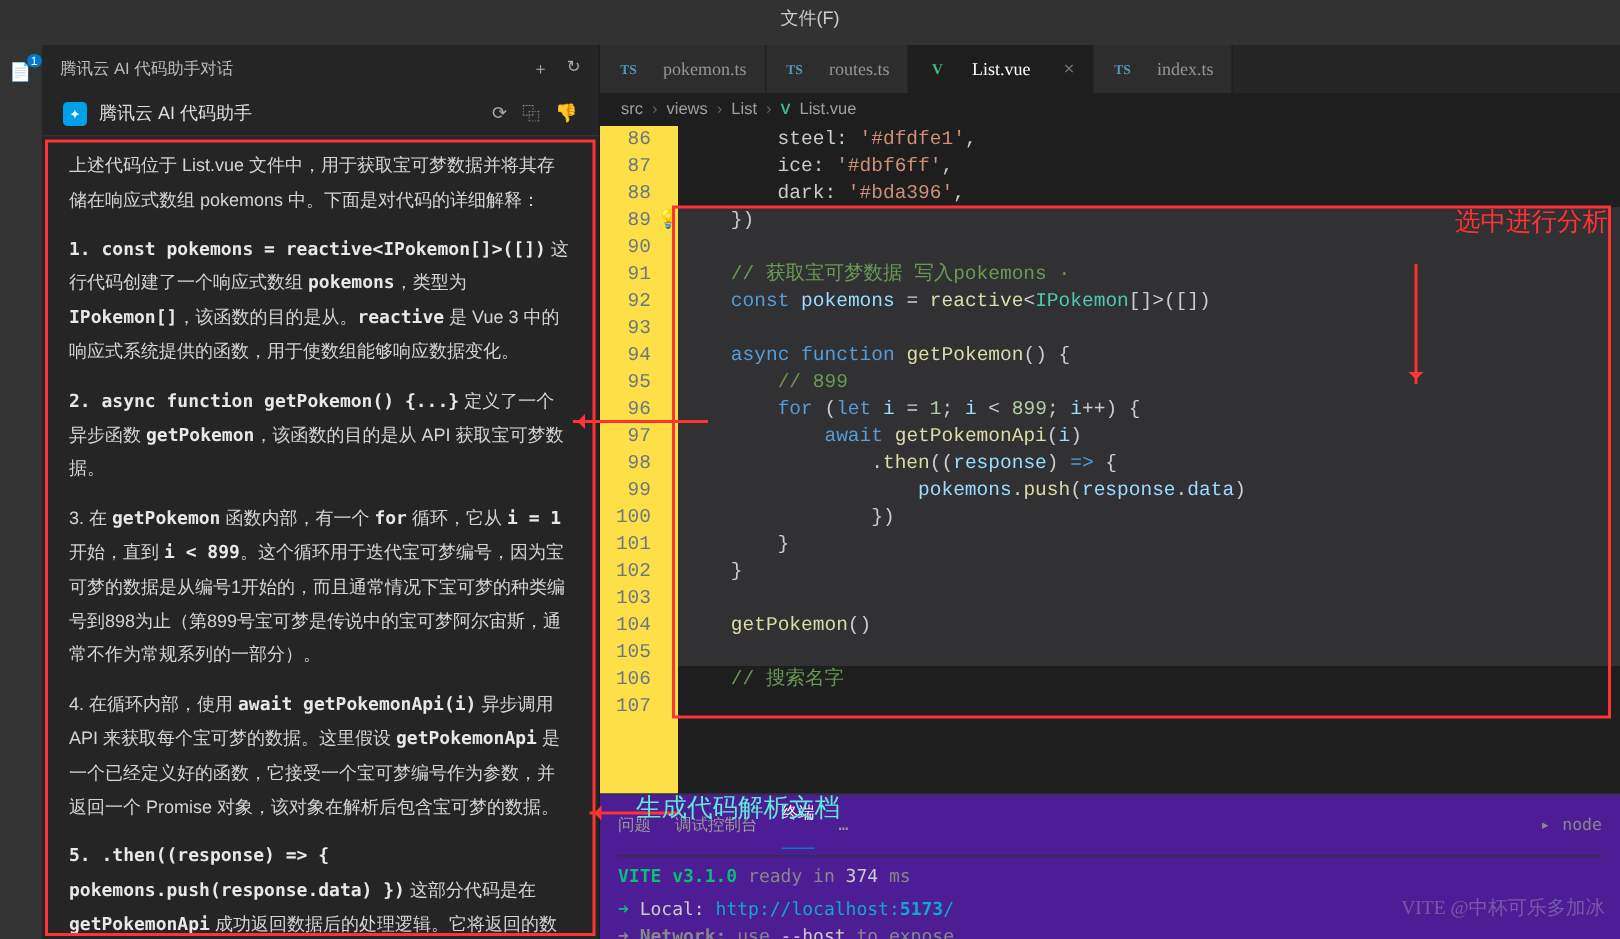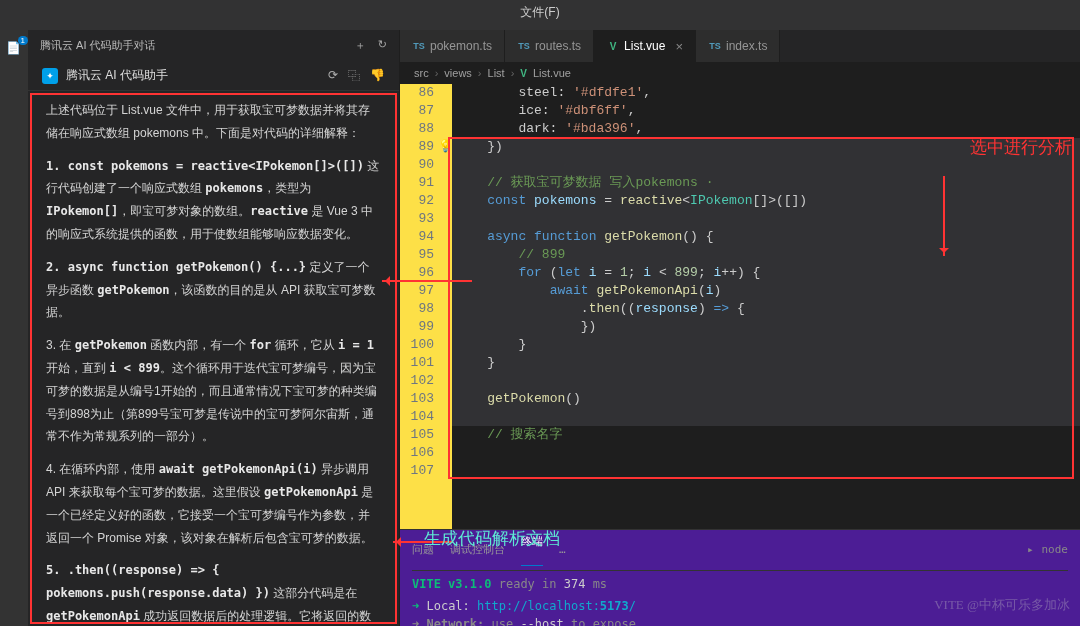--- a/index.html
+++ b/index.html
@@ -18,21 +18,21 @@
 .sidebar-header { padding: 8px 12px; display: flex; align-items: center; justify-content: space-between; font-size: 11px; color: #bbb; }
 .sidebar-header .ops { display:flex; gap:12px; color:#aaa; }
 .chat-title { padding: 6px 14px; display: flex; align-items: center; gap: 8px; font-size: 12px; color: #ddd; border-bottom:1px solid #333;}
 .chat-title .ops2 { margin-left: auto; display:flex; gap:10px; color:#aaa;}
 .chat-icon { width: 16px; height: 16px; background: #00a0e9; border-radius: 3px; display:flex; align-items:center; justify-content:center; font-size:9px; color:white; }
 .chat-body { flex: 1; padding: 4px 14px 10px; overflow: hidden; font-size: 12px; line-height: 1.9; color: #d4d4d4; border: 2px solid #ff3333; margin: 2px; }
 .chat-body p { margin-bottom: 10px; }
 .chat-body .mono { font-family: Consolas, monospace; font-weight: bold; color: #e8e8e8; }
 .editor-area { flex: 1; display: flex; flex-direction: column; background: #1e1e1e; min-width:0; }
 .tabs { height: 32px; background: #252526; display: flex; align-items: stretch; }
-.tab { padding: 0 12px; display: flex; align-items: center; gap: 4px; font-size: 12px; color: #969696; background: #2d2d2d; border-right: 1px solid #1e1e1e; cursor: pointer; }
+.tab { padding: 0 12px; display: flex; align-items: center; gap: 16px; font-size: 12px; color: #969696; background: #2d2d2d; border-right: 1px solid #1e1e1e; cursor: pointer; font-family: Liberation Serif, serif; }
 .tab.active { background: #1e1e1e; color: #fff; }
 .tab-icon { width: 14px; height: 14px; display: inline-flex; align-items: center; justify-content: center; font-size: 10px; }
 .ts-i { color:#519aba; font-weight:bold; font-size:9px; }
 .vue-i { color:#41b883; font-weight:bold; font-size:10px; }
 .tab .close { margin-left: 6px; color: #888; font-size: 13px; }
 .breadcrumbs { height: 22px; padding: 0 14px; display: flex; align-items: center; gap: 6px; font-size: 11px; color: #a0a0a0; }
 .bc-sep { color: #666; }
 .code-wrap { flex: 1; display: flex; font-family: Consolas, "Courier New", monospace; font-size: 13px; line-height: 18px; overflow: hidden; position: relative; }
 .gutter { width: 52px; text-align: right; padding-right: 18px; color: #6e7681; user-select: none; background:#fde047; }
 .gutter .ln { height: 18px; }
@@ -106,21 +106,21 @@
       <span class="chat-icon">✦</span>
       <span>腾讯云 AI 代码助手</span>
       <div class="ops2">
         <span>⟳</span>
         <span>⿻</span>
         <span>👎</span>
       </div>
     </div>
     <div class="chat-body">
       <p><span>上述代码位于 List.vue 文件中，用于获取宝可梦数据并将其存储在响应式数组 pokemons 中。下面是对代码的详细解释：</span></p>
-      <p><span class="mono">1. const pokemons = reactive&lt;IPokemon[]&gt;([])</span><span> 这行代码创建了一个响应式数组 </span><span class="mono">pokemons</span><span>，类型为 </span><span class="mono">IPokemon[]</span><span>，即宝可梦对象的数组。</span><span class="mono">reactive</span><span> 是 Vue 3 中的响应式系统提供的函数，用于使数组能够响应数据变化。</span></p>
+      <p><span class="mono">1. const pokemons = reactive&lt;IPokemon[]&gt;([])</span><span> 这行代码创建了一个响应式数组 </span><span class="mono">pokemons</span><span>，类型为 </span><span class="mono">IPokemon[]</span><span>，该函数的目的是从。</span><span class="mono">reactive</span><span> 是 Vue 3 中的响应式系统提供的函数，用于使数组能够响应数据变化。</span></p>
       <p><span class="mono">2. async function getPokemon() {...}</span><span> 定义了一个异步函数 </span><span class="mono">getPokemon</span><span>，该函数的目的是从 API 获取宝可梦数据。</span></p>
       <p><span>3. 在 </span><span class="mono">getPokemon</span><span> 函数内部，有一个 </span><span class="mono">for</span><span> 循环，它从 </span><span class="mono">i = 1</span><span> 开始，直到 </span><span class="mono">i &lt; 899</span><span>。这个循环用于迭代宝可梦编号，因为宝可梦的数据是从编号1开始的，而且通常情况下宝可梦的种类编号到898为止（第899号宝可梦是传说中的宝可梦阿尔宙斯，通常不作为常规系列的一部分）。</span></p>
       <p><span>4. 在循环内部，使用 </span><span class="mono">await getPokemonApi(i)</span><span> 异步调用 API 来获取每个宝可梦的数据。这里假设 </span><span class="mono">getPokemonApi</span><span> 是一个已经定义好的函数，它接受一个宝可梦编号作为参数，并返回一个 Promise 对象，该对象在解析后包含宝可梦的数据。</span></p>
       <p><span class="mono">5. .then((response) =&gt; { pokemons.push(response.data) })</span><span> 这部分代码是在 </span><span class="mono">getPokemonApi</span><span> 成功返回数据后的处理逻辑。它将返回的数据（即 </span></p>
 
     </div>
   </div>
 
   <div class="editor-area">
     <div class="tabs" id="tabs-container">
@@ -184,20 +184,21 @@
           <div class="cl hl-sel"><span class="bulb">💡</span>    })</div>
           <div class="cl hl-sel"> </div>
           <div class="cl hl-sel">    <span class="c-comment">// 获取宝可梦数据 写入pokemons ·</span></div>
           <div class="cl hl-sel">    <span class="c-keyword">const</span> <span class="c-var">pokemons</span> = <span class="c-func">reactive</span>&lt;<span class="c-type">IPokemon</span>[]&gt;([])</div>
           <div class="cl hl-sel"> </div>
           <div class="cl hl-sel">    <span class="c-keyword">async</span> <span class="c-keyword">function</span> <span class="c-func">getPokemon</span>() {</div>
           <div class="cl hl-sel">        <span class="c-comment">// 899</span></div>
           <div class="cl hl-sel">        <span class="c-keyword">for</span> (<span class="c-keyword">let</span> <span class="c-var">i</span> = <span class="c-num">1</span>; <span class="c-var">i</span> &lt; <span class="c-num">899</span>; <span class="c-var">i</span>++) {</div>
           <div class="cl hl-sel">            <span class="c-keyword">await</span> <span class="c-func">getPokemonApi</span>(<span class="c-var">i</span>)</div>
           <div class="cl hl-sel">                .<span class="c-func">then</span>((<span class="c-var">response</span>) <span class="c-keyword">=&gt;</span> {</div>
+          <div class="cl hl-sel">                    <span class="c-var">pokemons</span>.<span class="c-func">push</span>(<span class="c-var">response</span>.<span class="c-var">data</span>)</div>
           <div class="cl hl-sel">                })</div>
           <div class="cl hl-sel">        }</div>
           <div class="cl hl-sel">    }</div>
           <div class="cl hl-sel"> </div>
           <div class="cl hl-sel">    <span class="c-func">getPokemon</span>()</div>
           <div class="cl hl-sel"> </div>
           <div class="cl">    <span class="c-comment">// 搜索名字</span></div>
         </div>
       <div class="red-box" style="top:53px; left:48px; right:6px; height:342px;"></div>
       <div class="anno-red1">选中进行分析</div>

